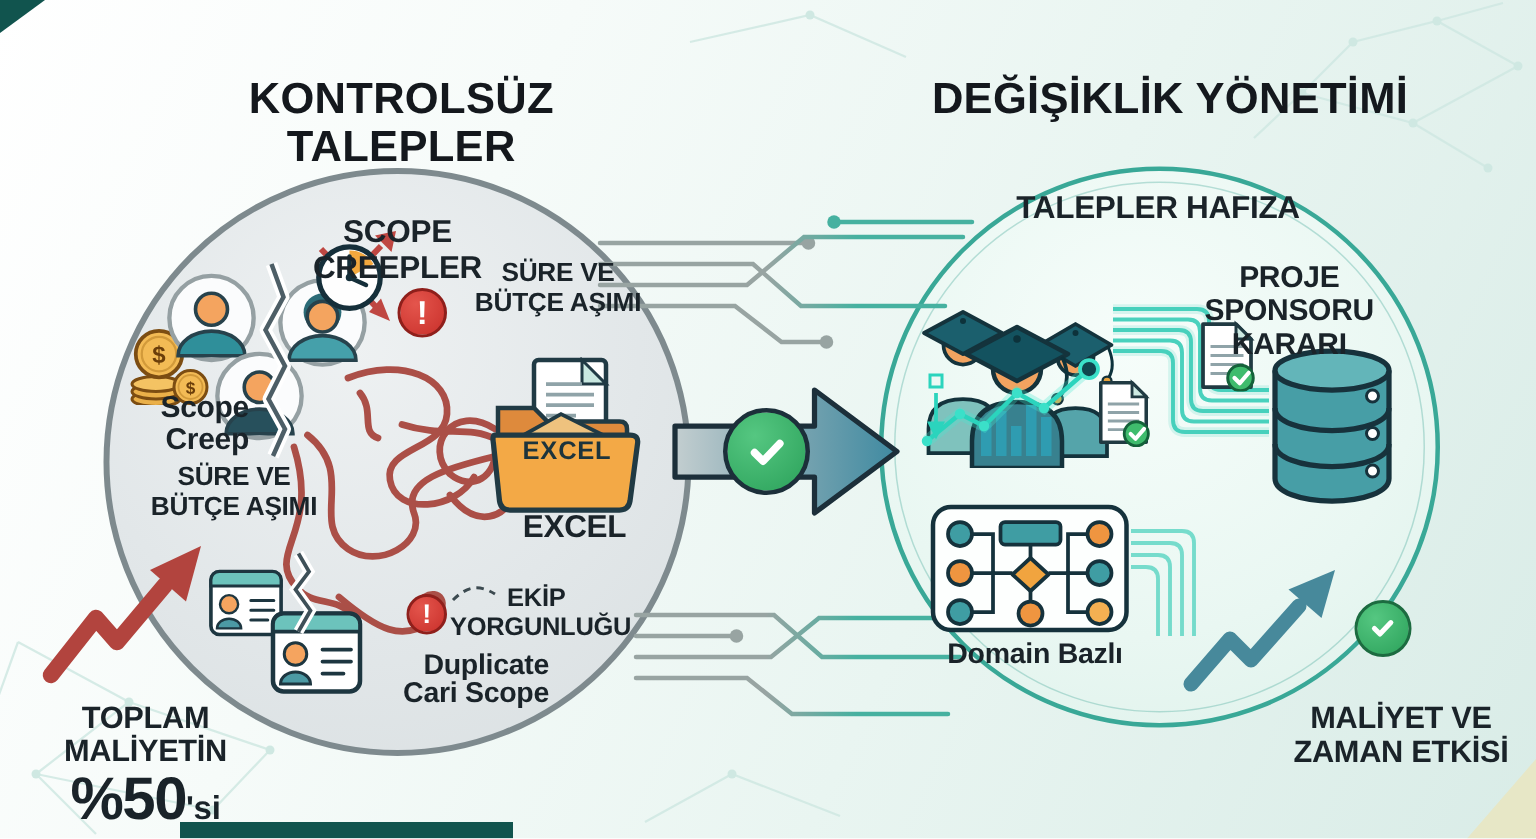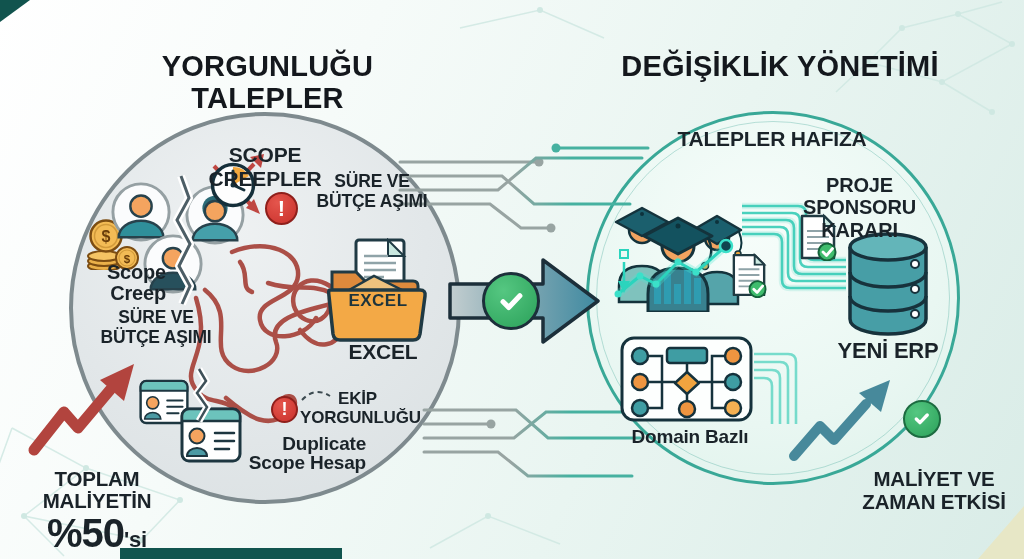--- a/index.html
+++ b/index.html
@@ -315,35 +315,34 @@
     <svg viewBox="0 0 24 24">
         <path d="M6,12.5 l4.2,4.2 L18.5,8" stroke="#ffffff" stroke-width="3.8" fill="none" stroke-linecap="round" stroke-linejoin="round"></path>
       </svg>
   </div>
   <div class="check" style="left:903px;top:400px;width:38px;height:38px;border:2.5px solid #1c6b40">
     <svg viewBox="0 0 24 24">
         <path d="M6,12.5 l4.2,4.2 L18.5,8" stroke="#ffffff" stroke-width="3.8" fill="none" stroke-linecap="round" stroke-linejoin="round"></path>
       </svg>
   </div>
 
-  <div class="lbl title" style="left:95px;top:50px;width:345px">YORGUNLUĞU TALEPLER</div>
+  <div class="lbl title" style="left:95px;top:50px;width:345px">KONTROLSÜZ TALEPLER</div>
   <div class="lbl title" style="left:610px;top:50px;width:340px">DEĞİŞİKLİK YÖNETİMİ</div>
 
   <div class="lbl" style="left:170px;top:143px;width:190px;font-size:21px">SCOPE CREEPLER</div>
   <div class="lbl" style="left:308px;top:172px;width:128px;font-size:17.5px">SÜRE VE BÜTÇE AŞIMI</div>
   <div class="lbl la" style="left:88px;top:262px;width:78px;font-size:20px;line-height:1.05">Scope Creep</div>
   <div class="lbl" style="left:92px;top:308px;width:128px;font-size:17.5px">SÜRE VE BÜTÇE AŞIMI</div>
   <div class="lbl" style="left:347px;top:291px;width:62px;font-size:17px;color:#1d343c;letter-spacing:.5px">EXCEL</div>
   <div class="lbl" style="left:338px;top:340px;width:90px;font-size:21px">EXCEL</div>
   <div class="lbl" style="left:300px;top:389px;width:115px;font-size:17px">EKİP YORGUNLUĞU</div>
-  <div class="lbl la" style="left:246px;top:434px;width:120px;font-size:19px;line-height:1.0">Duplicate Scope Hesap</div>
+  <div class="lbl la" style="left:246px;top:434px;width:120px;font-size:19px;line-height:1.0">Duplicate Cari Scope</div>
   <div class="lbl toplam" style="left:18px;top:444px;width:158px;font-size:20.5px">
     <div>TOPLAM MALİYETİN</div>
     <div><span class="pct">%50</span><span class="pct-sfx">'si</span></div>
   </div>
 
   <div class="lbl" style="left:672px;top:127px;width:200px;font-size:21px">TALEPLER HAFIZA</div>
   <div class="lbl" style="left:772px;top:174px;width:175px;font-size:20px">PROJE SPONSORU KARARI</div>
-  <div class="lbl" style="left:836px;top:339px;width:104px;font-size:22px">YENİ ERP</div>
   <div class="lbl" style="left:627px;top:426px;width:126px;font-size:19px">Domain Bazlı</div>
   <div class="lbl" style="left:848px;top:468px;width:172px;font-size:20.5px">MALİYET VE ZAMAN ETKİSİ</div>
 
 </div>
 
 </body></html>

